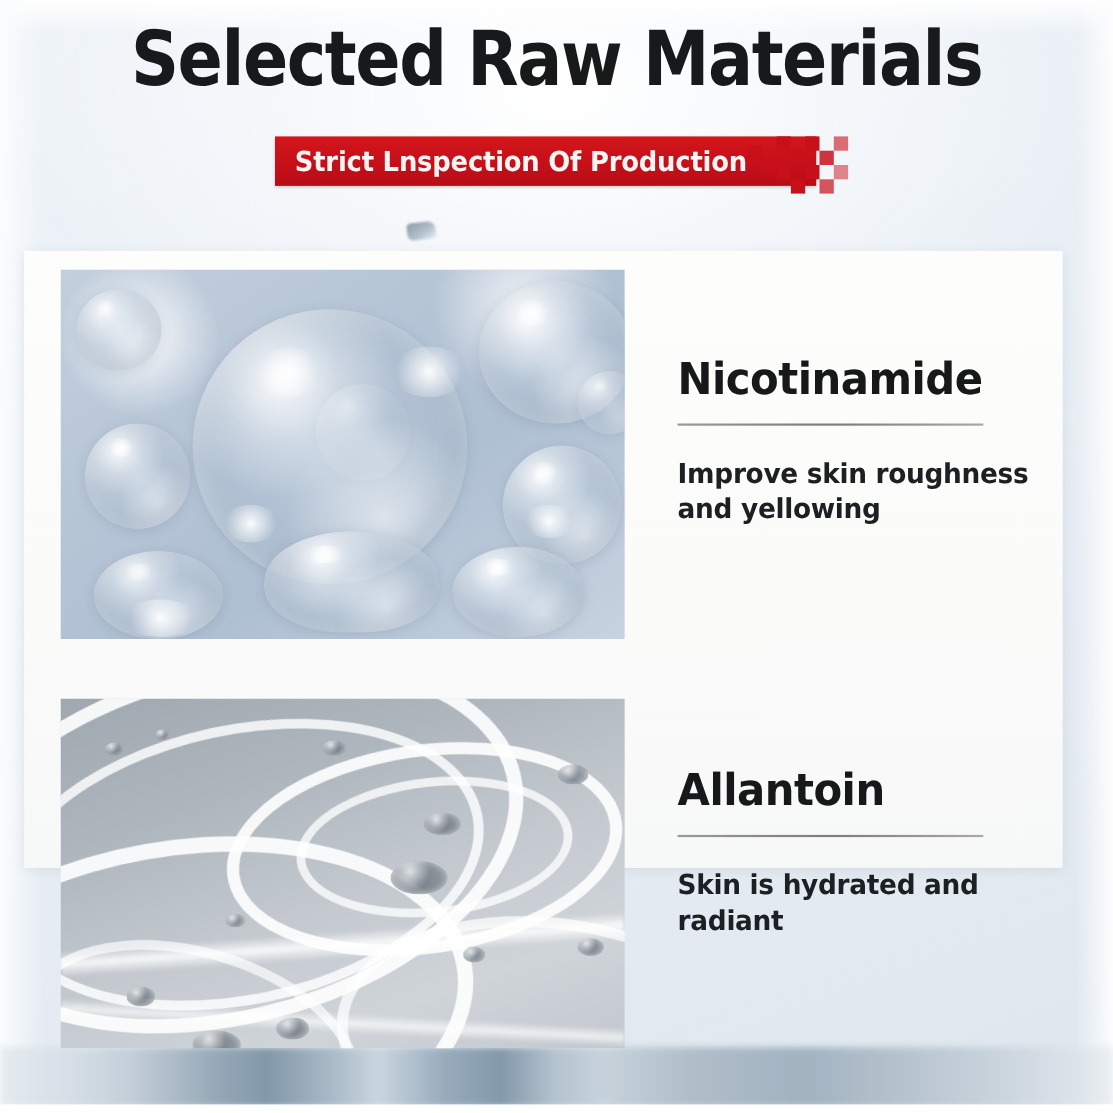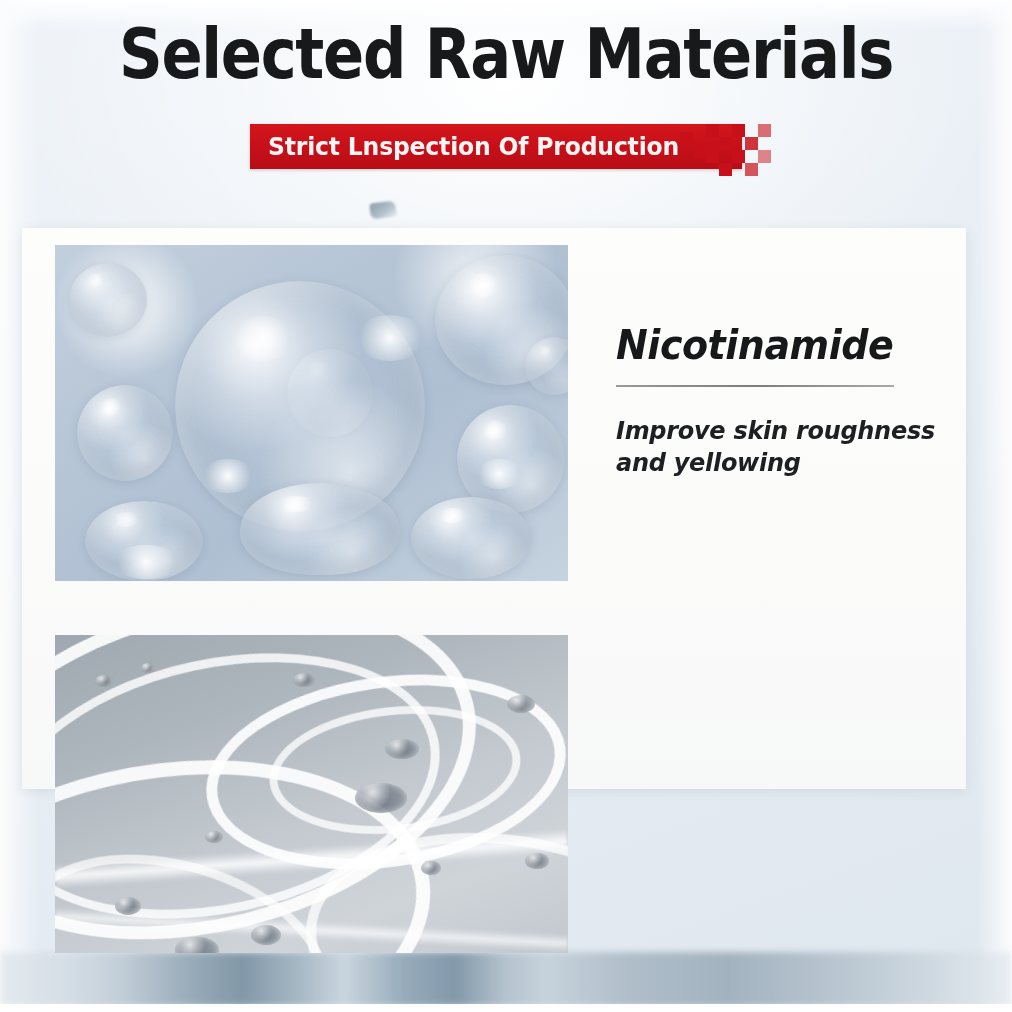--- a/index.html
+++ b/index.html
@@ -133,21 +133,20 @@
     background: #c8101a;
   }
 
   
   .card {
     position: absolute;
     left: 22px; top: 228px;
     width: 944px; height: 561px;
     background: linear-gradient(to bottom, #fdfdfc 0%, #fbfbfa 55%, #f7f8f8 100%);
     box-shadow: 0 2px 10px rgba(120,135,150,0.16);
-    font-style: italic;
   }
 
   .row {
     position: absolute;
     left: 0;
     width: 944px;
   }
   .row-1 { top: 17px; height: 336px; }
   .row-2 { top: 407px; height: 318px; }
 
@@ -369,16 +368,22 @@
 
           <span class="drop" style="left:452px; top:60px;  width:28px; height:18px;"></span>
           <span class="drop" style="left:238px; top:38px;  width:22px; height:14px;"></span>
           <span class="drop" style="left:40px;  top:40px;  width:18px; height:12px;"></span>
           <span class="drop" style="left:86px;  top:28px;  width:14px; height:10px;"></span>
           <span class="drop" style="left:470px; top:218px; width:24px; height:16px;"></span>
           <span class="drop" style="left:366px; top:226px; width:20px; height:14px;"></span>
           <span class="drop" style="left:150px; top:196px; width:18px; height:12px;"></span>
         </div>
       </div>
+      <div class="textblock">
+        <div class="ing-name">Allantoin</div>
+        <div class="rule"></div>
+        <div class="ing-desc">Skin is hydrated and
+ radiant</div>
+      </div>
     </div>
 
   </div>
 </div>
 
 </body></html>

